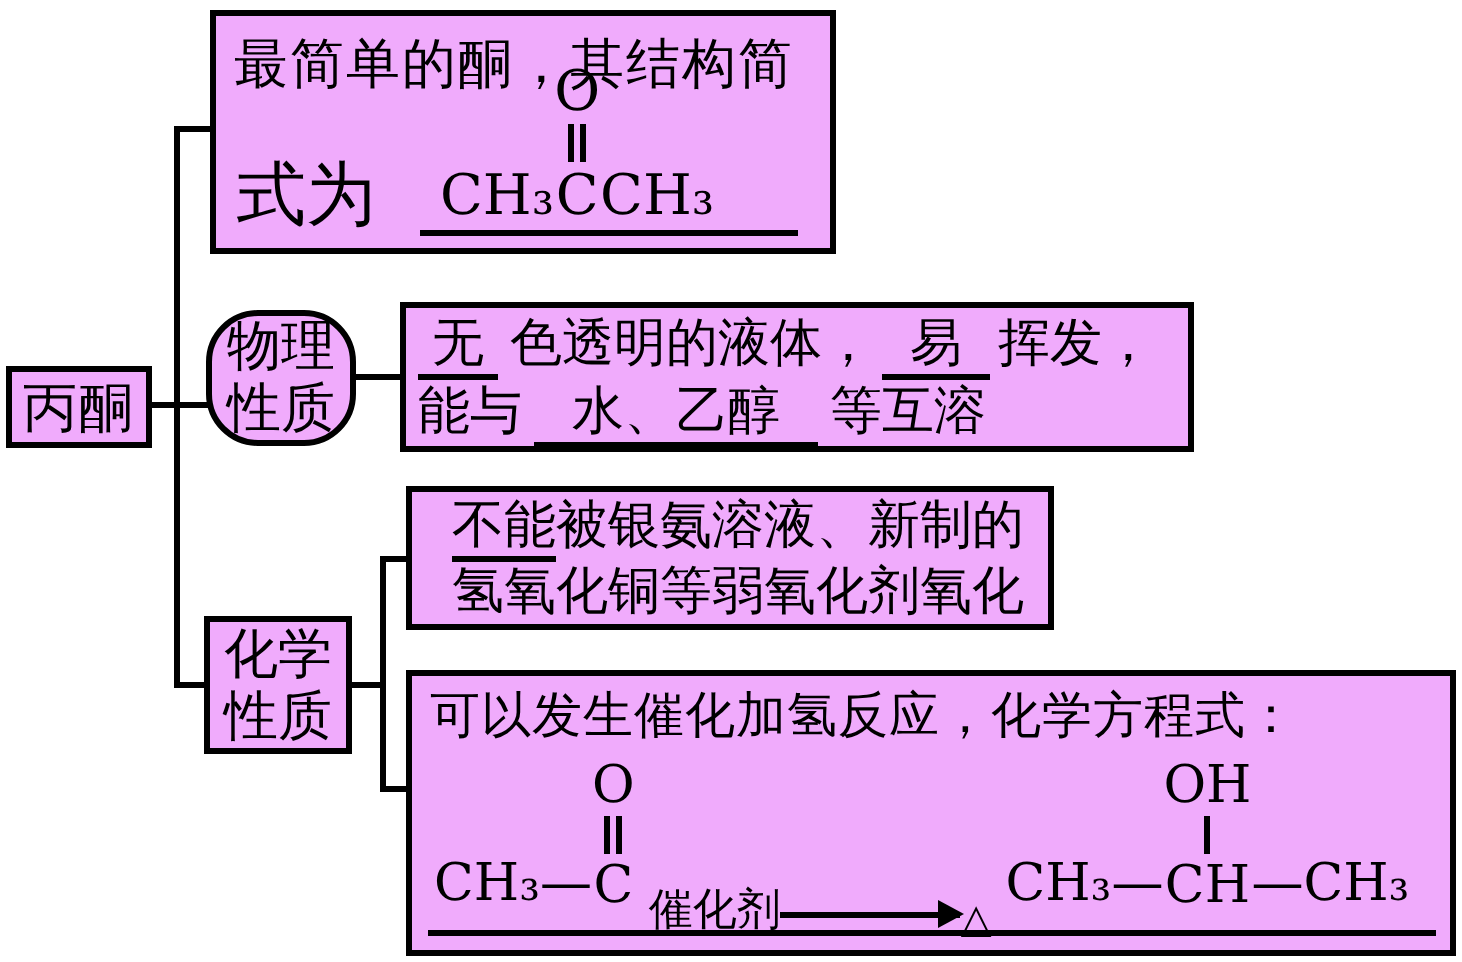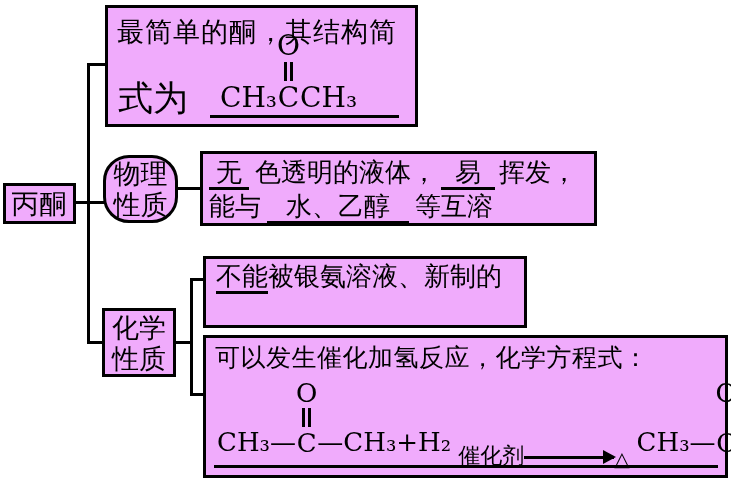--- a/index.html
+++ b/index.html
@@ -55,21 +55,21 @@
   .phys-text-box { left: 200px; top: 151px; width: 397px; height: 75px;
     font-size: 26px; line-height: 34px; padding: 1px 6px; }
   .phys-line { white-space: nowrap; }
   .blank { border-bottom: 3px solid #000; }
   .blank-1 { padding: 0 7px; margin-right: 6px; }
   .blank-2 { padding: 0 14px; margin: 0 4px; }
   .blank-3 { padding: 0 19px; margin: 0 6px; }
 
   
   .oxid-box { left: 203px; top: 243px; width: 324px; height: 72px;
-    font-size: 26px; line-height: 33px; padding: 1px 10px; margin-top: 13px; }
+    font-size: 26px; line-height: 33px; padding: 1px 20px; }
   .oxid-line { white-space: nowrap; }
 
   
   .hydro-box { left: 203px; top: 335px; width: 525px; height: 143px; }
   .hydro-title { position: absolute; left: 9px; top: 3px; font-size: 25px;
     letter-spacing: 0.5px; white-space: nowrap; }
   .equation { position: absolute; left: 11px; bottom: 17px;
     display: flex; align-items: flex-end;
     font-size: 26px; line-height: 1.15; white-space: nowrap; }
   .rxn-arrow { display: inline-flex; flex-direction: row;
@@ -131,32 +131,32 @@
   </div>
 
   <div class="box node-label-box chem-label-box">
     <span class="node-label">化学性质</span>
   </div>
 
   <div class="box oxid-box">
     <div class="oxid-line">
       <span class="blank">不能</span><span>被银氨溶液、新制的</span>
     </div>
+    <div class="oxid-line">氢氧化铜等弱氧化剂氧化</div>
   </div>
 
   <div class="box hydro-box">
     <div class="hydro-title">可以发生催化加氢反应，化学方程式：</div>
     <div class="equation">
       <span>CH₃—</span>
       <span class="cgroup">
         <span class="atom-top">O</span>
         <span class="bond-double"></span>
         <span class="atom-bottom">C</span>
       </span>
-      <span>—CH₃+H₂</span>
       <span class="rxn-arrow">
         <span class="rxn-catalyst">催化剂</span>
         <span class="rxn-shaft">
             <span class="rxn-head"></span>
           </span>
         <span class="rxn-condition">△</span>
       </span>
       <span>CH₃—</span>
       <span class="cgroup">
         <span class="atom-top">OH</span>

